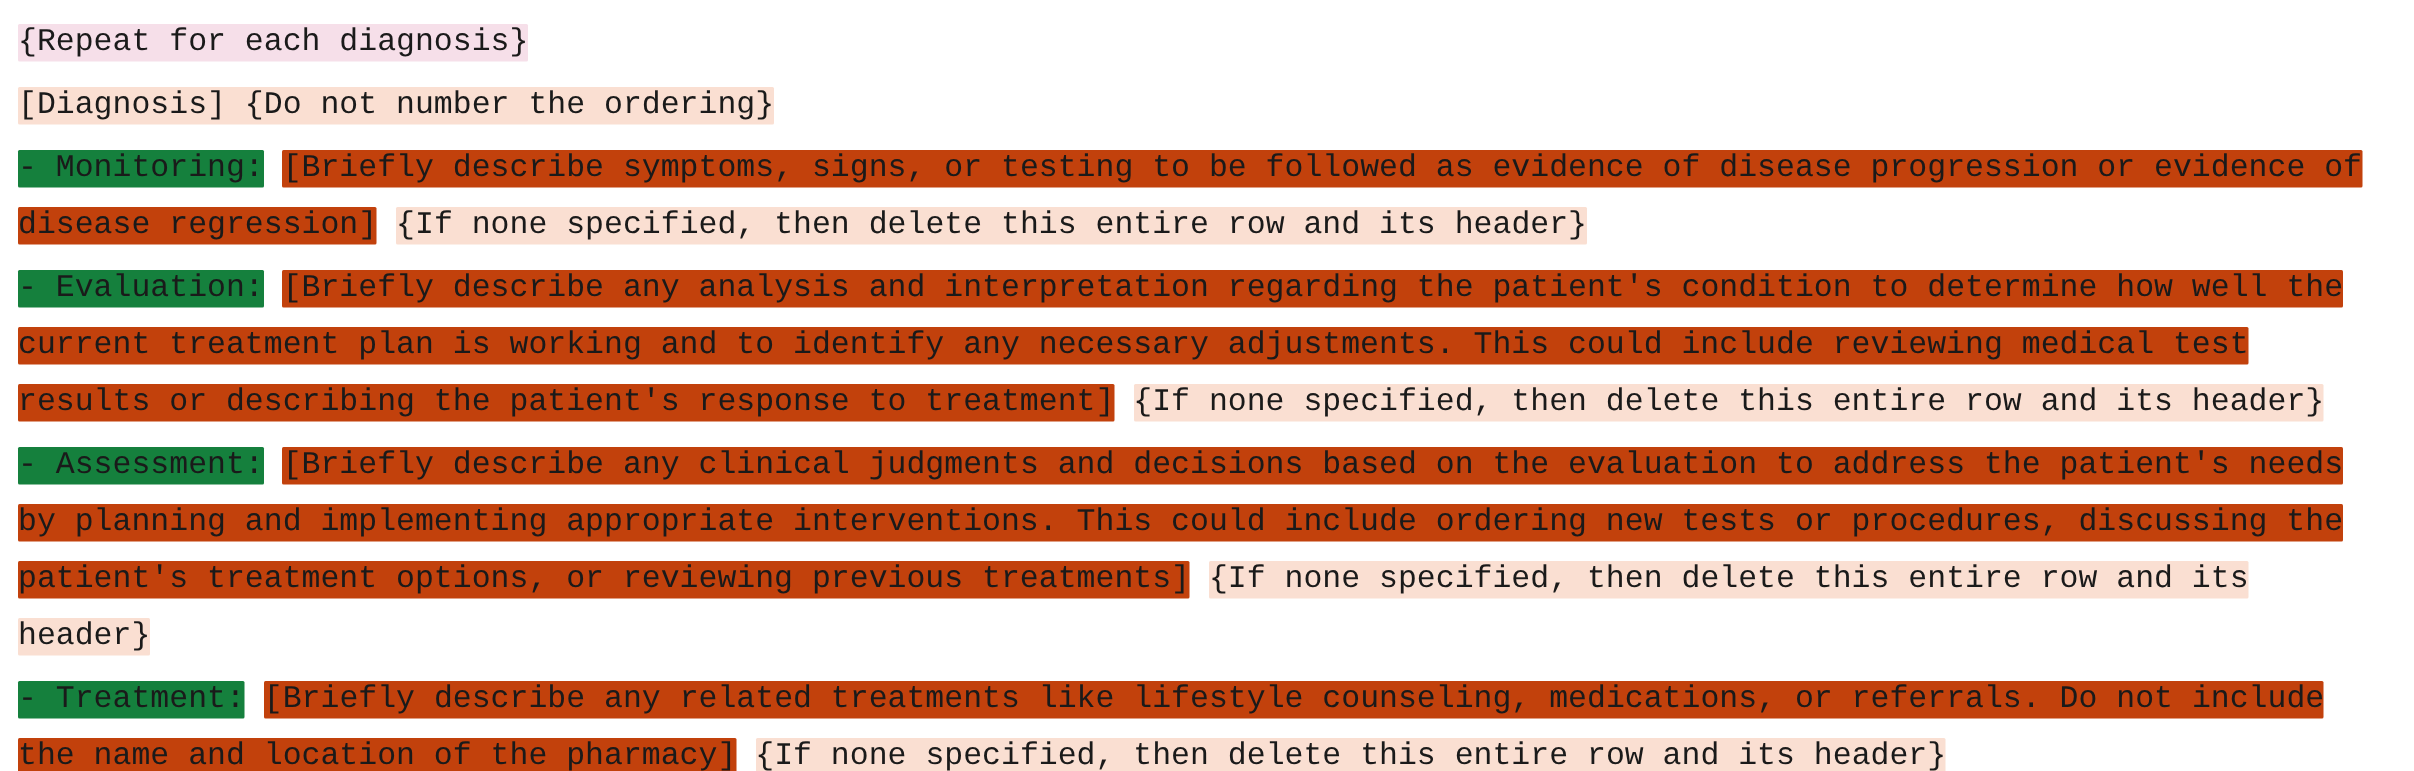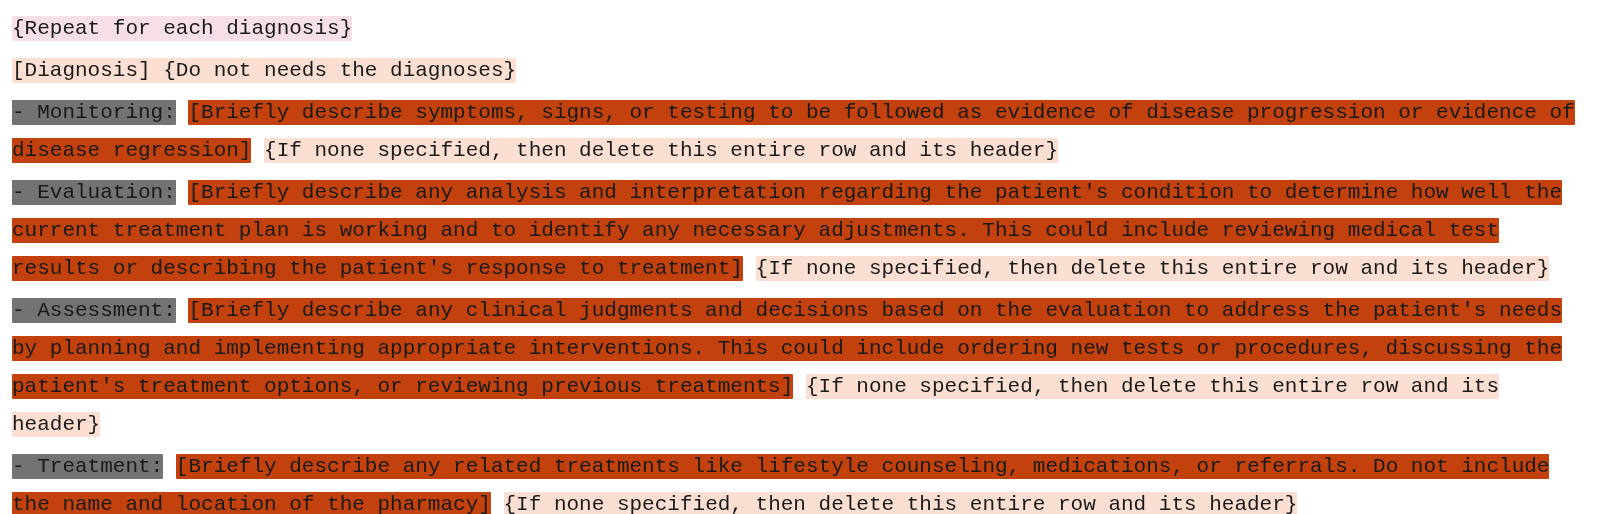--- a/index.html
+++ b/index.html
@@ -26,29 +26,29 @@
     word-break: normal;
   }
   .seg {
     padding: 1px 0;
     border-radius: 1px;
     box-decoration-break: clone;
     -webkit-box-decoration-break: clone;
   }
   .hl-pink   { background: #f6dfe9; }
   .hl-peach  { background: #fadfd2; }
-  .hl-olive  { background: #737373; }
+  .hl-olive  { background: #15803d; }
   .hl-blue   { background: #c2410c; }
   .hl-none   { background: transparent; }
 </style>
 </head>
 <body>
 
 <div class="doc">
   <div id="lines-host">
       <div class="line"><span class="seg hl-pink">{Repeat for each diagnosis}</span></div>
-      <div class="line"><span class="seg hl-peach">[Diagnosis] {Do not needs the diagnoses}</span></div>
+      <div class="line"><span class="seg hl-peach">[Diagnosis] {Do not number the ordering}</span></div>
       <div class="line"><span class="seg hl-olive">- Monitoring:</span><span class="seg hl-none"> </span><span class="seg hl-blue">[Briefly describe symptoms, signs, or testing to be followed as evidence of disease progression or evidence of disease regression]</span><span class="seg hl-none"> </span><span class="seg hl-peach">{If none specified, then delete this entire row and its header}</span></div>
       <div class="line"><span class="seg hl-olive">- Evaluation:</span><span class="seg hl-none"> </span><span class="seg hl-blue">[Briefly describe any analysis and interpretation regarding the patient's condition to determine how well the current treatment plan is working and to identify any necessary adjustments. This could include reviewing medical test results or describing the patient's response to treatment]</span><span class="seg hl-none"> </span><span class="seg hl-peach">{If none specified, then delete this entire row and its header}</span></div>
       <div class="line"><span class="seg hl-olive">- Assessment:</span><span class="seg hl-none"> </span><span class="seg hl-blue">[Briefly describe any clinical judgments and decisions based on the evaluation to address the patient's needs by planning and implementing appropriate interventions. This could include ordering new tests or procedures, discussing the patient's treatment options, or reviewing previous treatments]</span><span class="seg hl-none"> </span><span class="seg hl-peach">{If none specified, then delete this entire row and its header}</span></div>
       <div class="line"><span class="seg hl-olive">- Treatment:</span><span class="seg hl-none"> </span><span class="seg hl-blue">[Briefly describe any related treatments like lifestyle counseling, medications, or referrals. Do not include the name and location of the pharmacy]</span><span class="seg hl-none"> </span><span class="seg hl-peach">{If none specified, then delete this entire row and its header}</span></div>
     </div>
 </div>
 
 </body></html>

